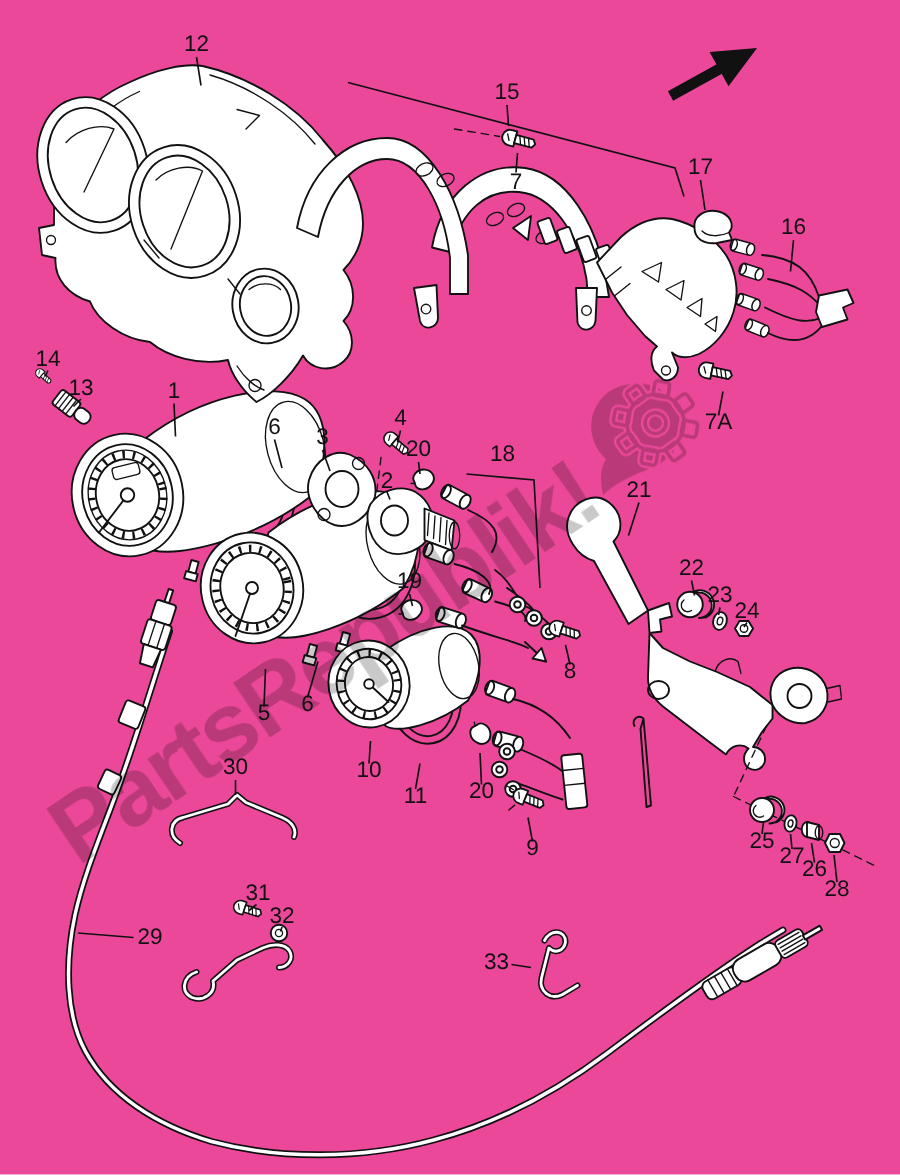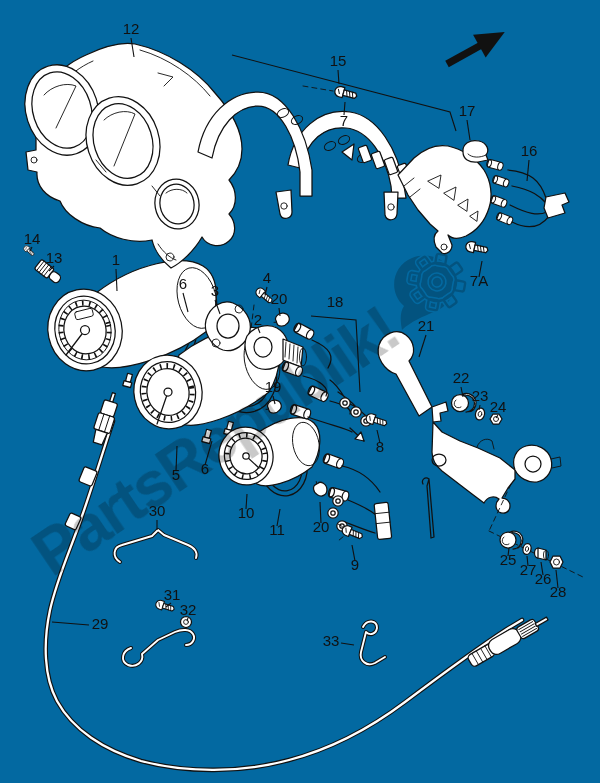--- a/index.html
+++ b/index.html
@@ -1,16 +1,16 @@
 <!DOCTYPE html>
 <html><head>
 <meta charset="utf-8">
 <style>
   html,body{margin:0;padding:0;background:#fff;}
-  .stage{position:relative;width:600px;height:783px;background:#0369a1;overflow:hidden;
+  .stage{position:relative;width:600px;height:783px;background:#ec4899;overflow:hidden;
          font-family:"Liberation Sans",sans-serif;}
   svg{position:absolute;left:0;top:0;}
   .s{stroke:#111;stroke-width:1.25;fill:none;stroke-linecap:round;stroke-linejoin:round;}
   .w{stroke:#111;stroke-width:1.25;fill:#fff;stroke-linecap:round;stroke-linejoin:round;}
   .thin{stroke-width:0.9;}
   .c1{stroke:#111;stroke-width:4.6;fill:none;stroke-linecap:round;}
   .c2{stroke:#fff;stroke-width:2.3;fill:none;stroke-linecap:round;}
   .k1{stroke:#111;stroke-width:4.0;fill:none;stroke-linecap:round;stroke-linejoin:round;}
   .k2{stroke:#fff;stroke-width:1.9;fill:none;stroke-linecap:round;stroke-linejoin:round;}
   .dash{stroke-dasharray:5 4;}

